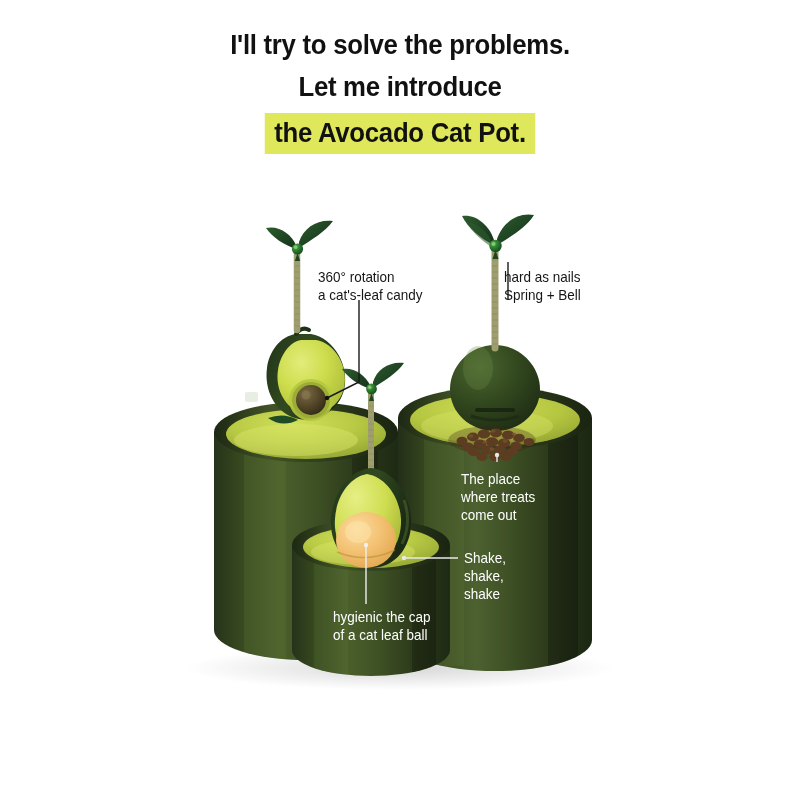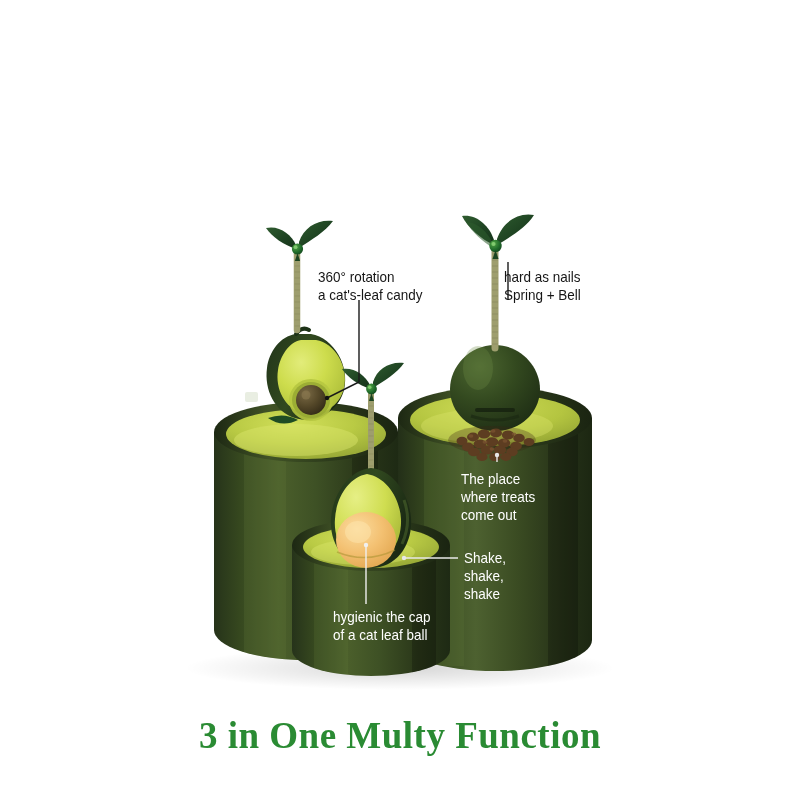--- a/index.html
+++ b/index.html
@@ -89,20 +89,25 @@
   .callout.c-nails    { left: 504px; top: 268px; }
   .callout.c-treats   { left: 461px; top: 470px; }
   .callout.c-shake    { left: 464px; top: 549px; }
   .callout.c-hygienic { left: 333px; top: 608px; }
 </style>
 </head>
 <body>
 
 <div id="page">
 
+  <div class="headline">
+    <div class="headline-line">I'll try to solve the problems.</div>
+    <div class="headline-line">Let me introduce</div>
+    <div class="headline-line hl3"><span class="hl-mark">the Avocado Cat Pot.</span></div>
+  </div>
 
   <div class="stage">
     <svg width="800" height="800" viewBox="0 0 800 800" xmlns="http://www.w3.org/2000/svg">
       <defs>
 
         <linearGradient id="potBody" x1="0" y1="0" x2="1" y2="0">
           <stop offset="0" stop-color="#26331a"></stop>
           <stop offset="0.14" stop-color="#36481f"></stop>
           <stop offset="0.35" stop-color="#4b5f2b"></stop>
           <stop offset="0.55" stop-color="#3e5125"></stop>
@@ -453,15 +458,14 @@
 Spring + Bell</div>
   <div class="callout onpot c-treats">The place
 where treats
 come out</div>
   <div class="callout onpot c-shake">Shake,
 shake,
 shake</div>
   <div class="callout onpot c-hygienic">hygienic the cap
 of a cat leaf ball</div>
 
-  <div class="footline">3 in One Multy Function</div>
 
 </div>
 
 </body></html>

